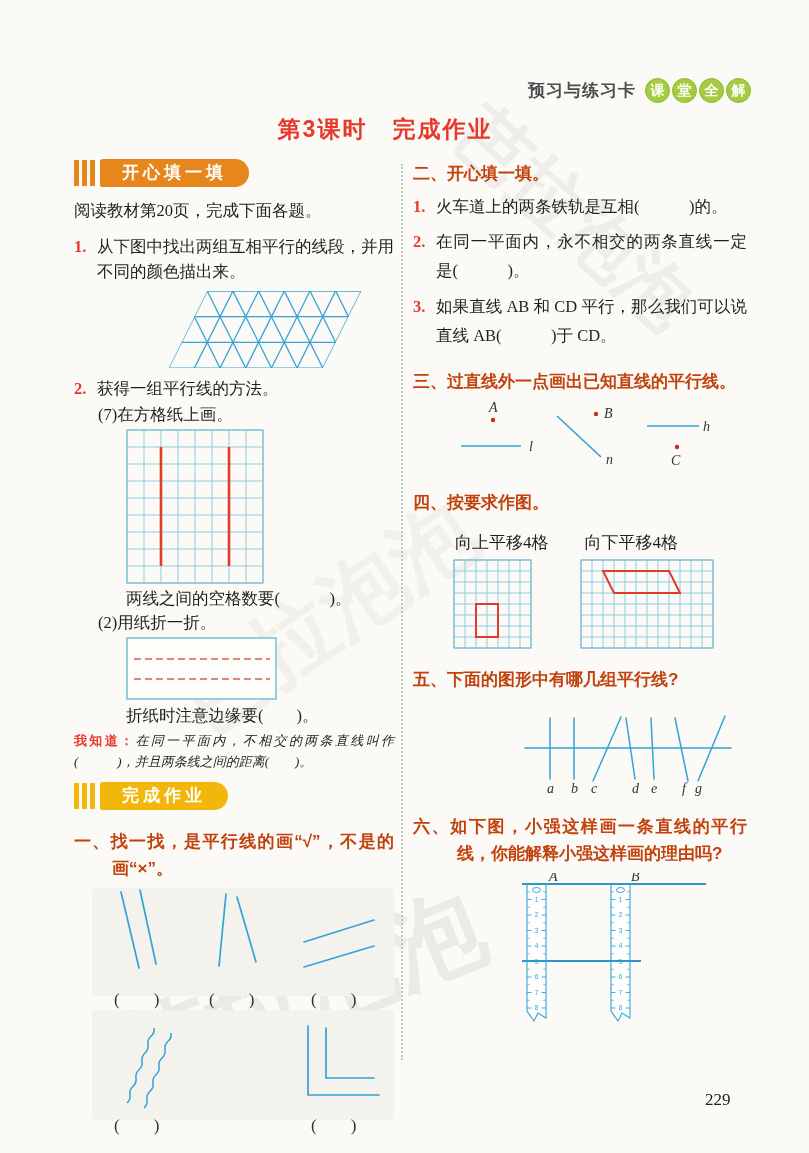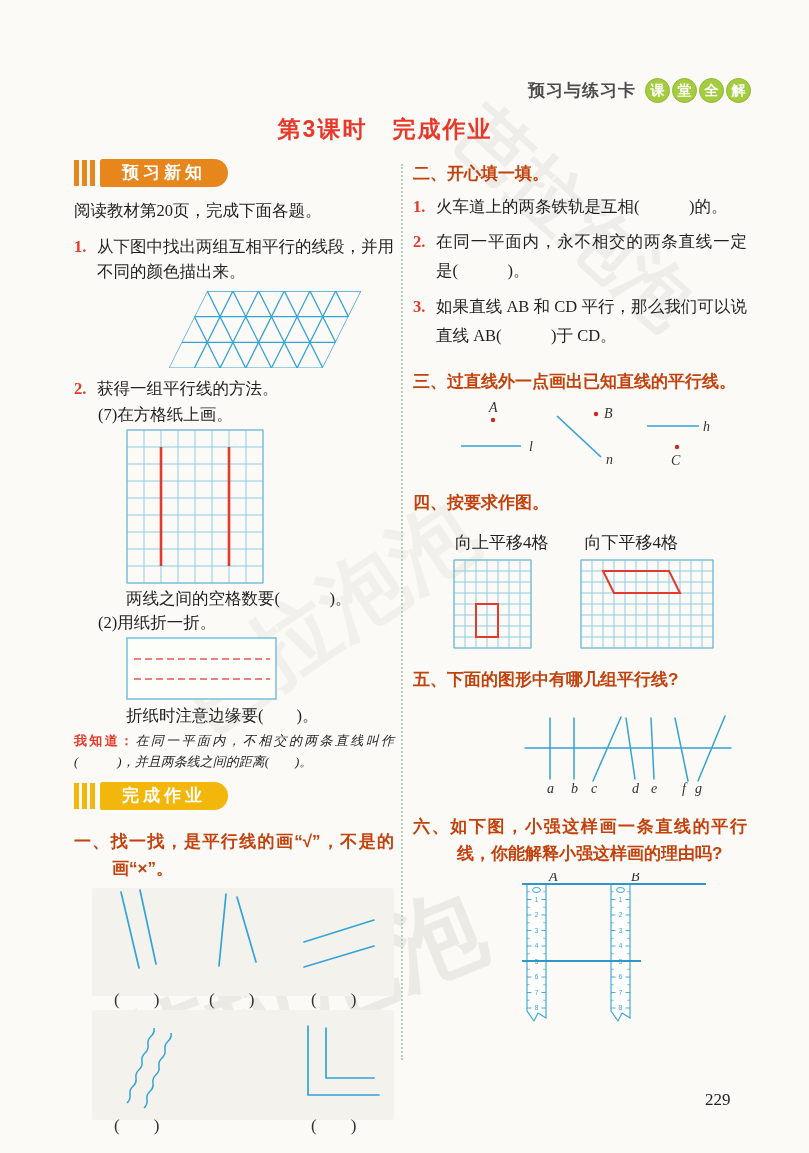--- a/index.html
+++ b/index.html
@@ -74,21 +74,21 @@
   <div class="divider"></div>
 
   <div class="col col-l">
 
     <div class="badge-row">
       <span class="bars orange">
           <i></i>
           <i></i>
           <i></i>
         </span>
-      <span class="badge orange">预习新知</span>
+      <span class="badge orange">开心填一填</span>
     </div>
 
     <p class="bd">阅读教材第20页，完成下面各题。</p>
 
     <div class="qitem">
       <span class="qnum">1.</span>
       <span>从下图中找出两组互相平行的线段，并用不同的颜色描出来。</span>
     </div>
 
     <svg id="lattice" class="fig" width="197" height="80" viewBox="-1 -1 198 81" style="margin:5px 0 6px 93px">

